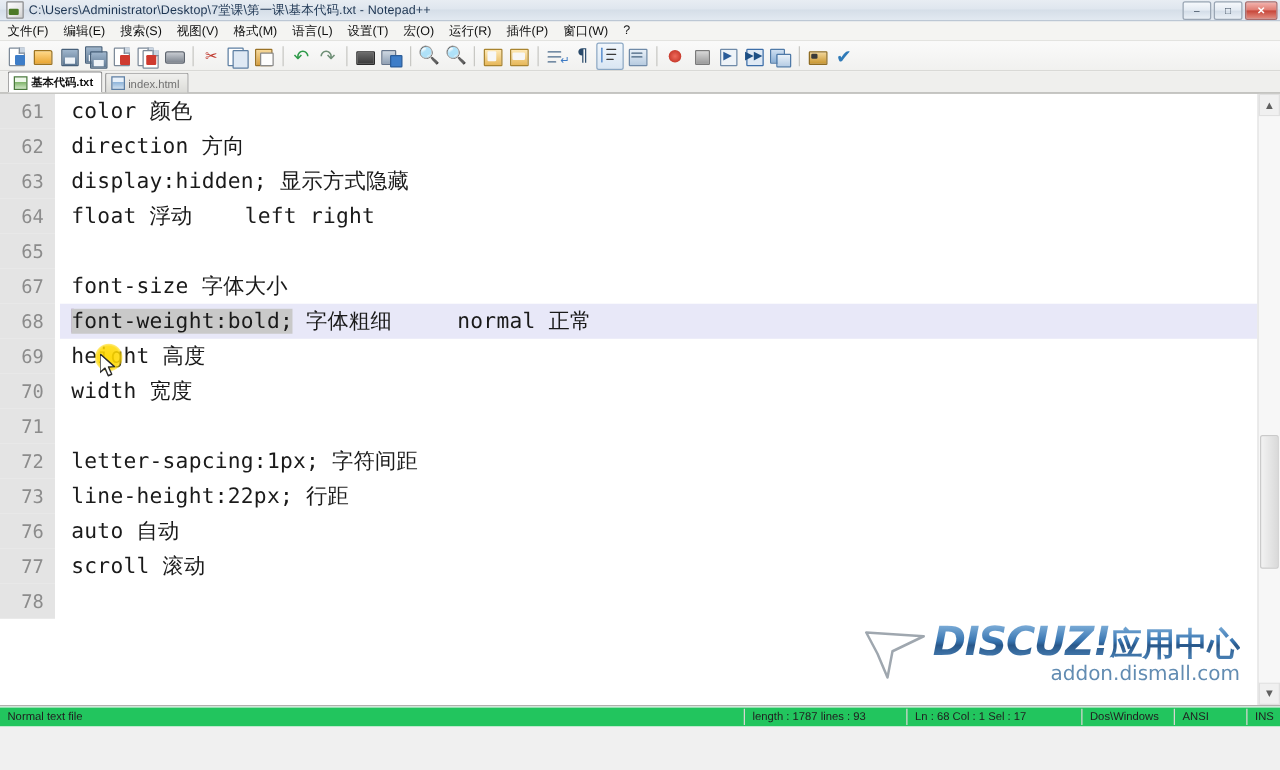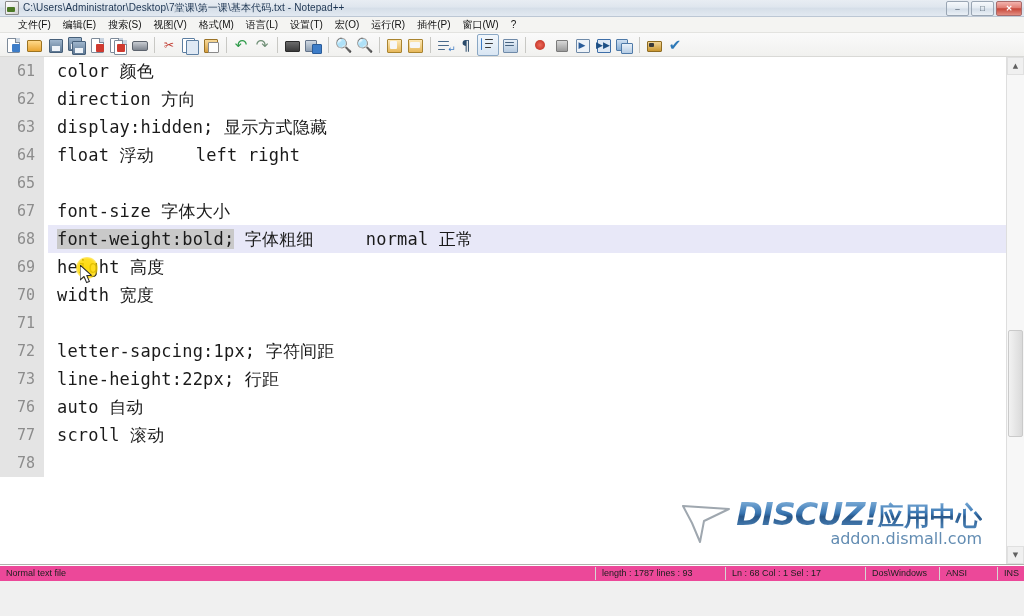--- a/index.html
+++ b/index.html
@@ -82,21 +82,21 @@
   }
   .win-btn.close .glyph { color: #ffffff; font-weight: bold; }
 
   
   .menubar {
     height: 15px;
     background: #f4f4f2;
     border-bottom: 1px solid #e3e3e0;
     display: flex;
     align-items: center;
-    padding-left: 12px;
+    padding-left: 0;
     flex: 0 0 auto;
   }
   .menu-item {
     font-size: 10px;
     color: #101010;
     padding: 1px 6px;
     white-space: nowrap;
     cursor: default;
     font-family: "Liberation Sans", sans-serif;
   }
@@ -343,21 +343,21 @@
     position: absolute;
     left: 1px; right: 1px;
     background: linear-gradient(to right, #f2f2f2, #dadada);
     border: 1px solid #cacaca;
     border-radius: 2px;
   }
 
   
   .watermark {
     position: absolute;
-    right: 24px;
+    right: 14px;
     bottom: 16px;
     z-index: 4;
     pointer-events: none;
     display: flex;
     align-items: flex-end;
     opacity: 0.95;
     justify-content: flex-end;
   }
   .wm-arrow {
     margin-right: 4px;
@@ -389,21 +389,21 @@
     font-size: 16px;
     color: #5a86ae;
     line-height: 18px;
     margin-top: -2px;
     white-space: nowrap;
   }
 
   
   .statusbar {
     height: 15px;
-    background: #ec4899;
+    background: #22c55e;
     border-top: 1px solid #ffffff;
     display: flex;
     align-items: center;
     font-size: 9px;
     color: #202020;
     flex: 0 0 auto;
     font-family: "Liberation Sans", sans-serif;
   }
   .sb-cell {
     height: 13px;
@@ -654,20 +654,30 @@
         <span class="sh-rect" style="left:3px;top:6px;width:5px;height:4px;background:#3a3a3a;"></span>
       </span>
     </div>
     <div class="tb-btn">
       <span class="ico">
         <span class="sh-glyph" style="color:#2f7ab8;font-size:15px;">✔</span>
       </span>
     </div>
   </div>
 
+  <div class="tabbar">
+    <div class="tab active">
+      <span class="tab-icon"></span>
+      <span>基本代码.txt</span>
+    </div>
+    <div class="tab">
+      <span class="tab-icon"></span>
+      <span>index.html</span>
+    </div>
+  </div>
 
   <div class="editor-wrap">
 
     <div class="editor">
 
       <div class="code-line">
         <span class="gutter-num">61</span>
         <span class="gutter-bar"></span>
         <span class="ln-text-wrap"><span>color 颜色</span></span>
       </div>

